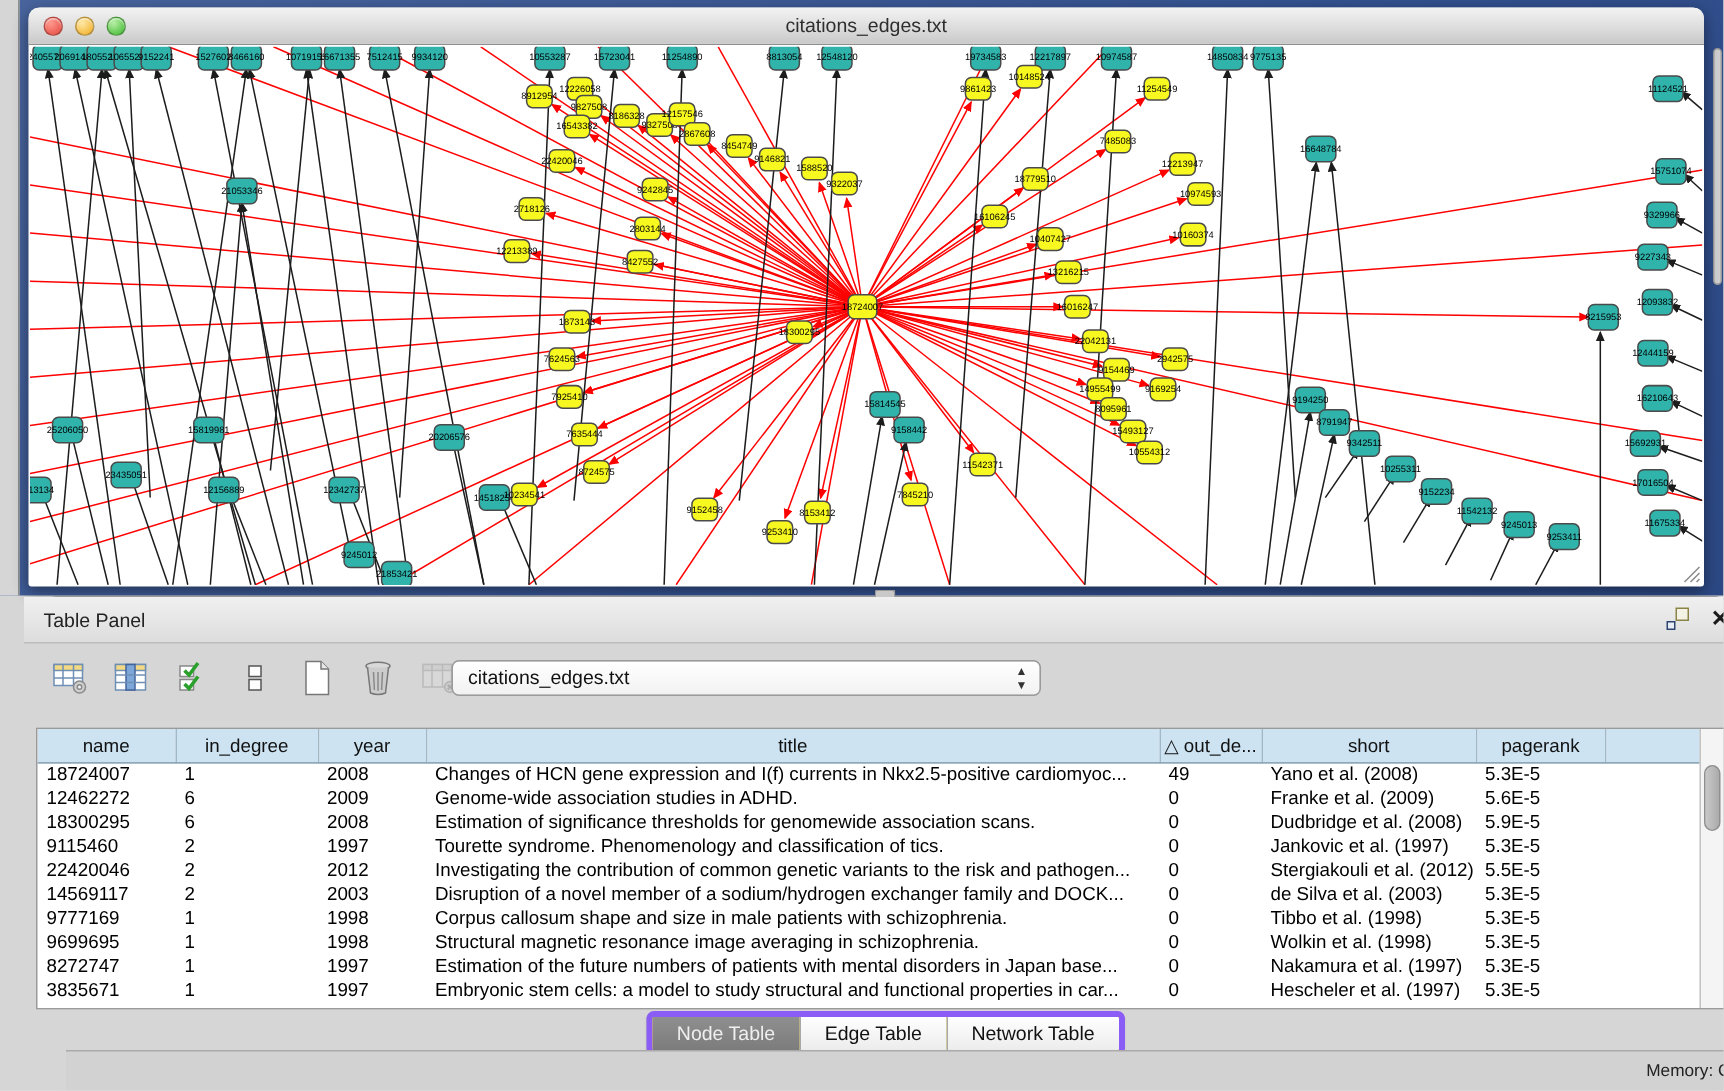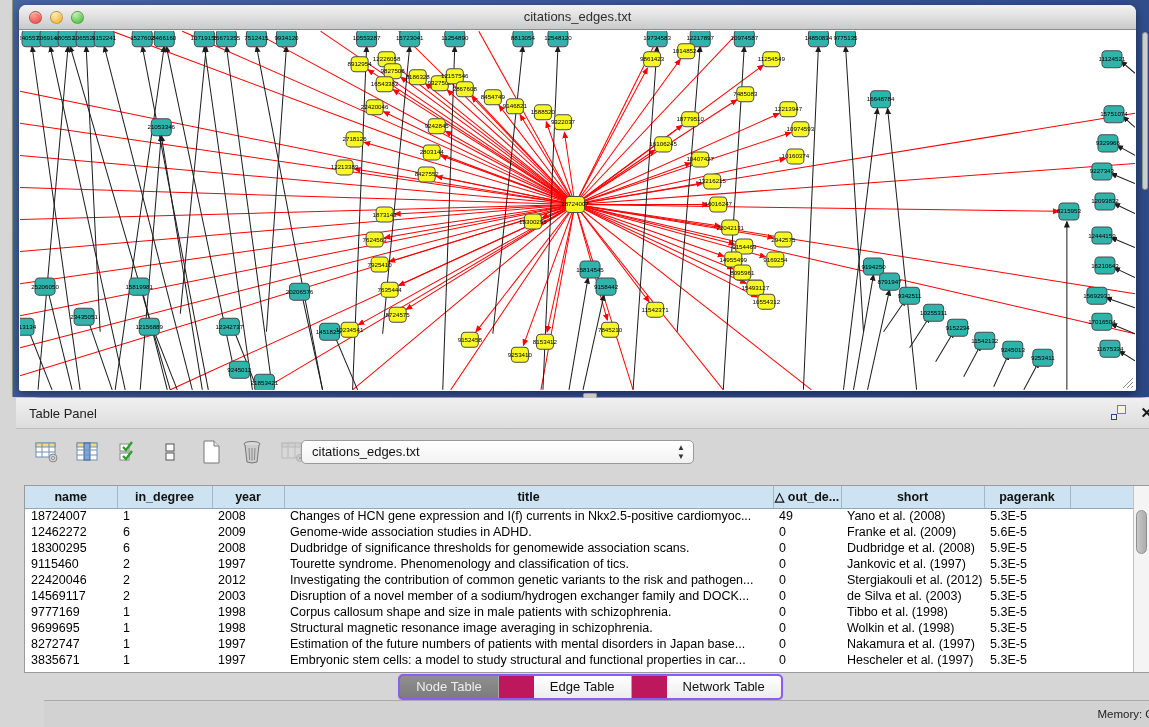--- a/index.html
+++ b/index.html
@@ -54,33 +54,33 @@
   .fx { font-family:"DejaVu Serif", serif; font-style:italic; font-size:15px; color:#222; font-weight:bold; }
   .combo { position:absolute; left:285px; top:11px; width:393px; height:24px;
     background:linear-gradient(#ffffff,#f2f2f2); border:1px solid #9a9a9a; border-radius:5px;
     font-size:13px; color:#111; line-height:22px; padding-left:10px; }
   .combo .stepper { position:absolute; right:8px; top:2px; font-size:8px; color:#333;
     line-height:9px; text-align:center; }
 
   .data-table-wrap { position:absolute; left:8px; top:87px; width:1126px; height:188px;
     background:#fff; border:1px solid #9a9a9a; overflow:hidden; }
   table.grid { border-collapse:collapse; table-layout:fixed; width:1108px; font-size:12.5px; }
-  table.grid th { height:22px; background:#cde3f2; font-weight:bold; color:#111;
+  table.grid th { height:22px; background:#cde3f2; font-weight:normal; color:#111;
     border-right:1px solid #9fb9c9; border-bottom:1px solid #8fa9bb; text-align:center;
     overflow:hidden; white-space:nowrap; }
   table.grid td { height:16px; padding:0 4px 0 6px; color:#000; white-space:nowrap;
     overflow:hidden; border:none; }
   .vscroll { position:absolute; right:0; top:0; width:16px; height:100%;
     background:#f4f4f4; border-left:1px solid #c3c3c3; }
   .vscroll .thumb { position:absolute; left:2px; top:24px; width:11px; height:44px;
     background:linear-gradient(90deg,#c9c9c9,#ababab); border:1px solid #8f8f8f; border-radius:6px; }
 
   .tabs-row { position:absolute; left:0; top:276px; width:1149px; text-align:center; }
-  .segmented { display:inline-flex; border:2px solid #8b5cf6; border-radius:5px; overflow:hidden;
-    background:#be185d; box-shadow:0 1px 1px rgba(0,0,0,.15);gap:35px; }
+  .segmented { display:inline-flex; border:4px solid #8b5cf6; border-radius:5px; overflow:hidden;
+    background:#fde047; box-shadow:0 1px 1px rgba(0,0,0,.15); }
   .segmented .seg { font-size:13px; padding:3px 16px 4px; color:#111;
     border-right:1px solid #a8a8a8; background:linear-gradient(#ffffff,#ececec); cursor:default; }
   .segmented .seg:last-child { border-right:none;text-align:center; }
   .segmented .seg.active { background:linear-gradient(#8f8f8f,#7c7c7c); color:#efefef; }
 
   .status-bar { position:absolute; left:0; top:700px; width:1149px; height:27px;
     background:#d2d2d2; border-top:1px solid #aaaaaa;margin-left:44px; }
   .mem { position:absolute; right:12px; top:6px; display:flex; align-items:center; gap:6px;
     font-size:11.5px; color:#222; }
   .mem-dot { width:13px; height:13px; border-radius:50%;
@@ -598,21 +598,21 @@
               <td>Genome-wide association studies in ADHD.</td>
               <td>0</td>
               <td>Franke et al. (2009)</td>
               <td>5.6E-5</td>
               <td></td>
             </tr>
             <tr>
               <td>18300295</td>
               <td>6</td>
               <td>2008</td>
-              <td>Dudbridge of significance thresholds for genomewide association scans.</td>
+              <td>Estimation of significance thresholds for genomewide association scans.</td>
               <td>0</td>
               <td>Dudbridge et al. (2008)</td>
               <td>5.9E-5</td>
               <td></td>
             </tr>
             <tr>
               <td>9115460</td>
               <td>2</td>
               <td>1997</td>
               <td>Tourette syndrome. Phenomenology and classification of tics.</td>

